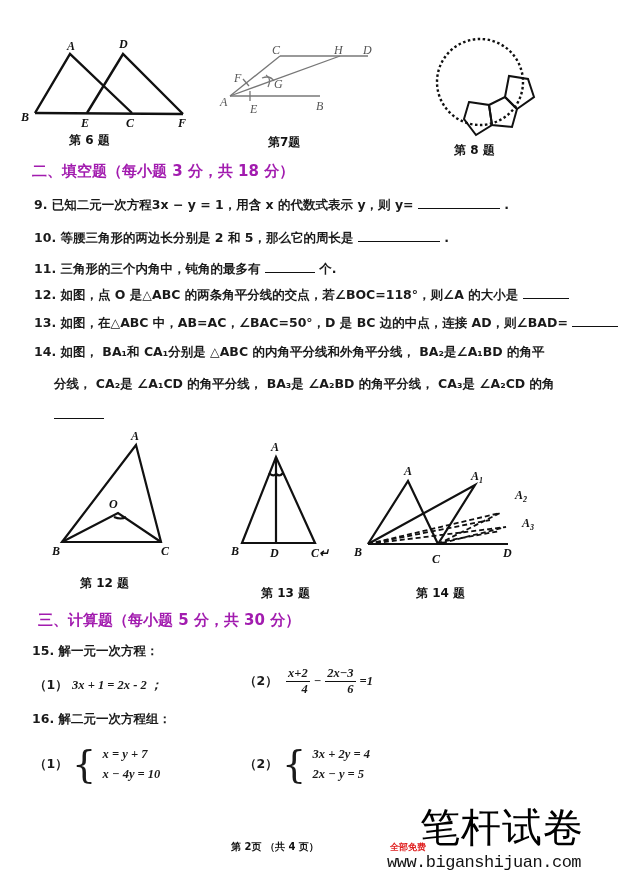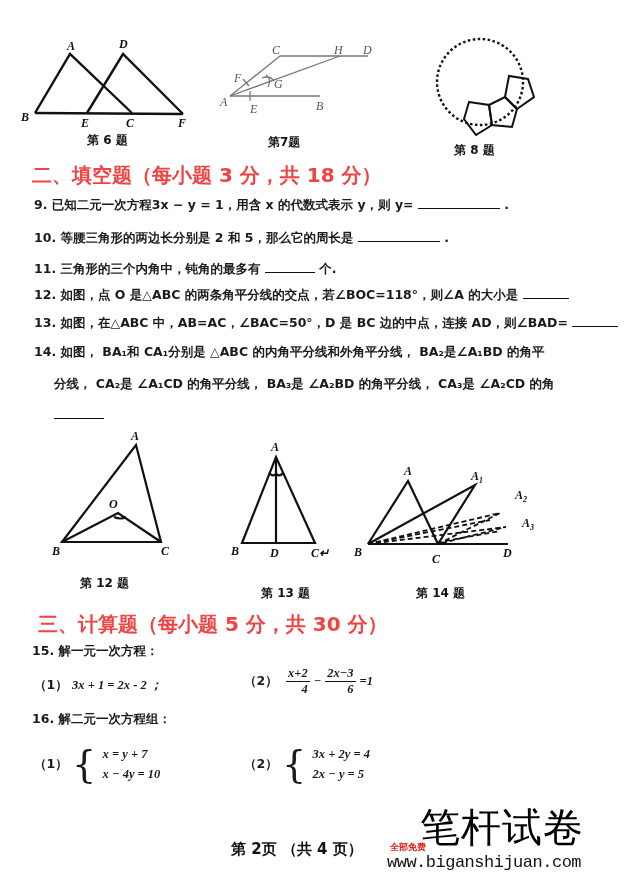--- a/index.html
+++ b/index.html
@@ -6,30 +6,30 @@
   body {
     width: 639px; height: 890px; position: relative; overflow: hidden;
     font-family: "DejaVu Serif", "Liberation Serif", serif;
     color: #111;
   }
   .abs { position: absolute; }
   .fig svg { overflow: visible; }
   .figlbl { position: absolute; font-family: "Liberation Serif", serif; font-style: italic; font-weight: bold; font-size: 12px; color: #111; }
   .figlbl-thin { position: absolute; font-family: "Liberation Serif", serif; font-style: italic; font-size: 12px; color: #555; }
   .caption { position: absolute; font-family: "DejaVu Sans", sans-serif; font-weight: bold; font-size: 12px; color: #111; }
-  .section { position: absolute; left: 32px; font-family: "DejaVu Sans", sans-serif; font-weight: bold; font-size: 20px; color: #ef4444; }
+  .section { position: absolute; left: 32px; font-family: "DejaVu Sans", sans-serif; font-weight: bold; font-size: 15px; color: #a21caf; }
   .q { position: absolute; left: 34px; font-family: "DejaVu Sans", sans-serif; font-size: 12.5px; font-weight: bold; color: #1a1a1a; white-space: nowrap; }
   .blank { display: inline-block; border-bottom: 1.5px solid #111; height: 12px; vertical-align: baseline; }
   .math { font-family: "Liberation Serif", serif; font-style: italic; font-weight: bold; }
   .frac { display: inline-block; vertical-align: middle; text-align: right; margin: 0 4px; }
   .frac .num { display: block; border-bottom: 1.5px solid #111; padding: 0 2px; }
   .frac .den { display: block; padding: 0 2px; }
   .brace { display: inline-block; vertical-align: middle; font-size: 38px; font-weight: normal; line-height: 1; margin-right: 2px; font-family: "DejaVu Serif", serif; }
   .sys { display: inline-block; vertical-align: middle; line-height: 20px; }
-  .footer { position: absolute; left: 231px; top: 840px; font-family: "DejaVu Sans", sans-serif; font-weight: bold; font-size: 15px; }
+  .footer { position: absolute; left: 231px; top: 840px; font-family: "DejaVu Sans", sans-serif; font-weight: bold; font-size: 10px; }
   .wm-big { position: absolute; left: 420px; top: 800px; font-family: "DejaVu Sans", sans-serif; font-size: 40px; color: #000; letter-spacing: 1px; }
   .wm-free { position: absolute; left: 390px; top: 841px; font-family: Liberation Mono, monospace; font-size: 9px; color: #e02020; font-weight: bold; }
   .wm-url { position: absolute; left: 387px; top: 853px; font-family: "Liberation Mono", "DejaVu Sans Mono", monospace; font-size: 17px; color: #111; letter-spacing: -0.5px; }
 </style>
 </head>
 <body>
 
 <div class="abs fig" style="left:15px;top:30px;width:200px;height:120px;">
   <svg width="200" height="120">
     <g stroke="#111" stroke-width="2.4" fill="none">
@@ -37,21 +37,21 @@
       <polyline points="72,83 108,24 168,84"></polyline>
       <line x1="20" y1="83" x2="168" y2="84"></line>
     </g>
   </svg>
   <span class="figlbl" style="left:52px;top:9px;">A</span>
   <span class="figlbl" style="left:104px;top:7px;">D</span>
   <span class="figlbl" style="left:6px;top:80px;">B</span>
   <span class="figlbl" style="left:66px;top:86px;">E</span>
   <span class="figlbl" style="left:111px;top:86px;">C</span>
   <span class="figlbl" style="left:163px;top:86px;">F</span>
-  <span class="caption" style="left:72px;top:102px;">第 6 题</span>
+  <span class="caption" style="left:54px;top:102px;">第 6 题</span>
 </div>
 
 <div class="abs fig" style="left:210px;top:35px;width:180px;height:120px;">
   <svg width="180" height="120">
     <g stroke="#777" stroke-width="1.3" fill="none">
       <line x1="20" y1="61" x2="110" y2="61"></line>
       <line x1="20" y1="61" x2="70" y2="21"></line>
       <line x1="70" y1="21" x2="158" y2="21"></line>
       <line x1="20" y1="61" x2="130" y2="21"></line>
       <line x1="40" y1="56" x2="40" y2="66"></line>

